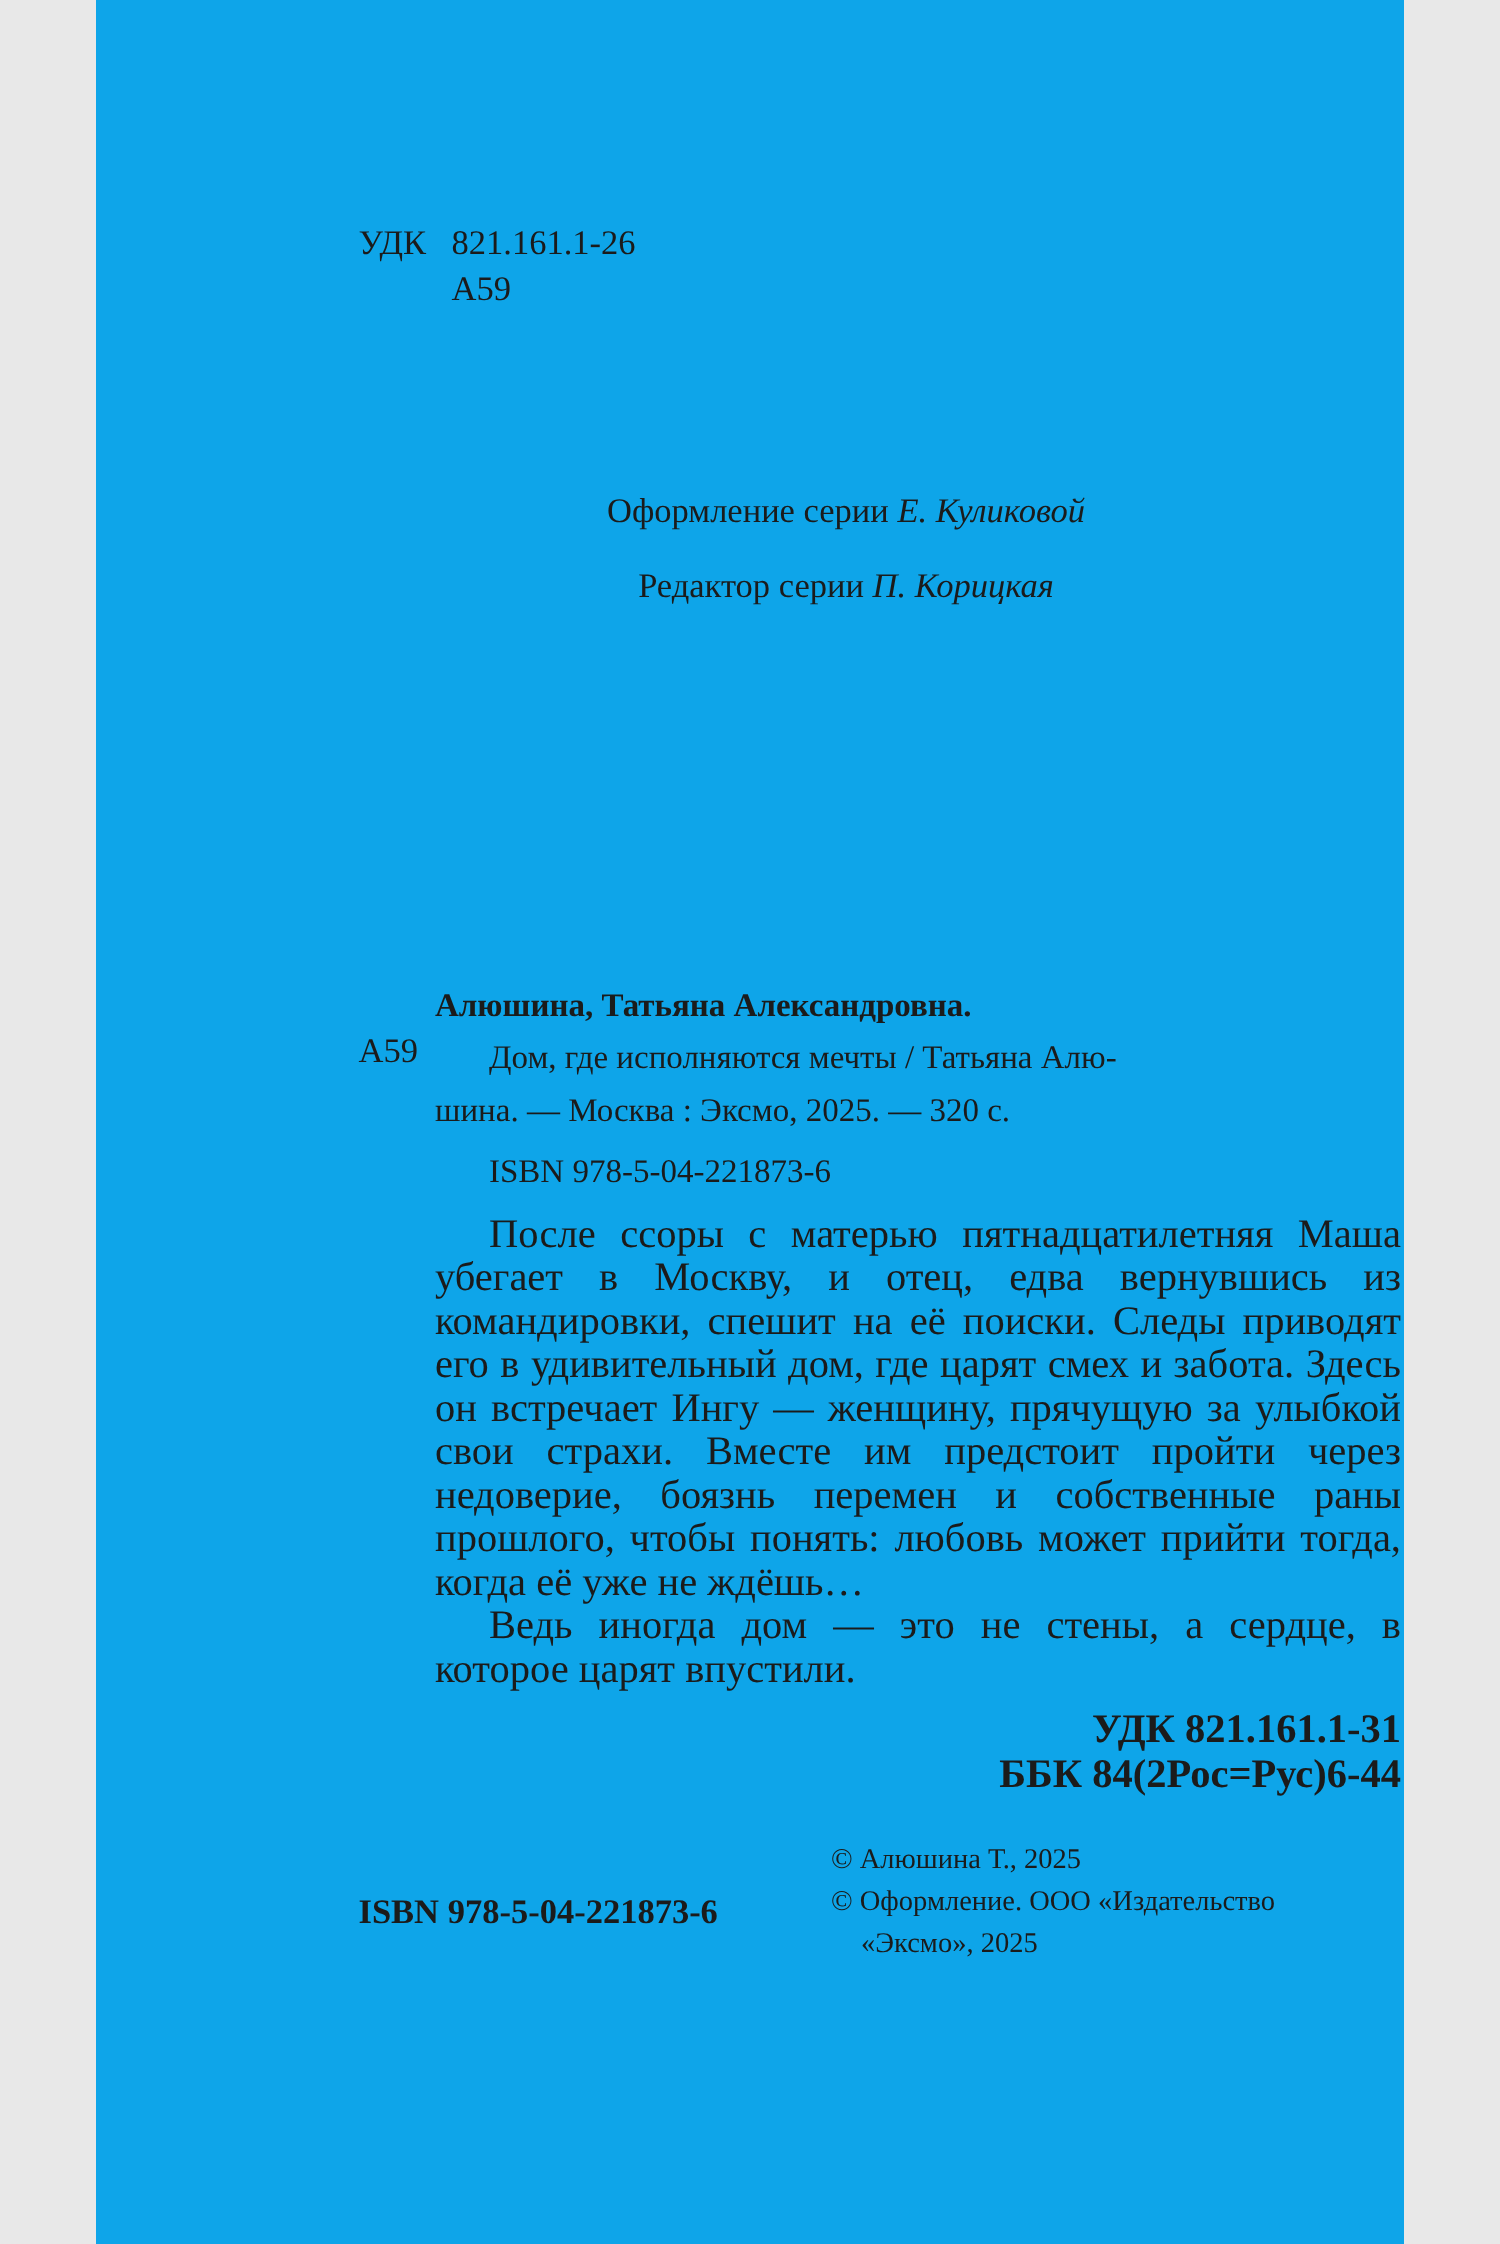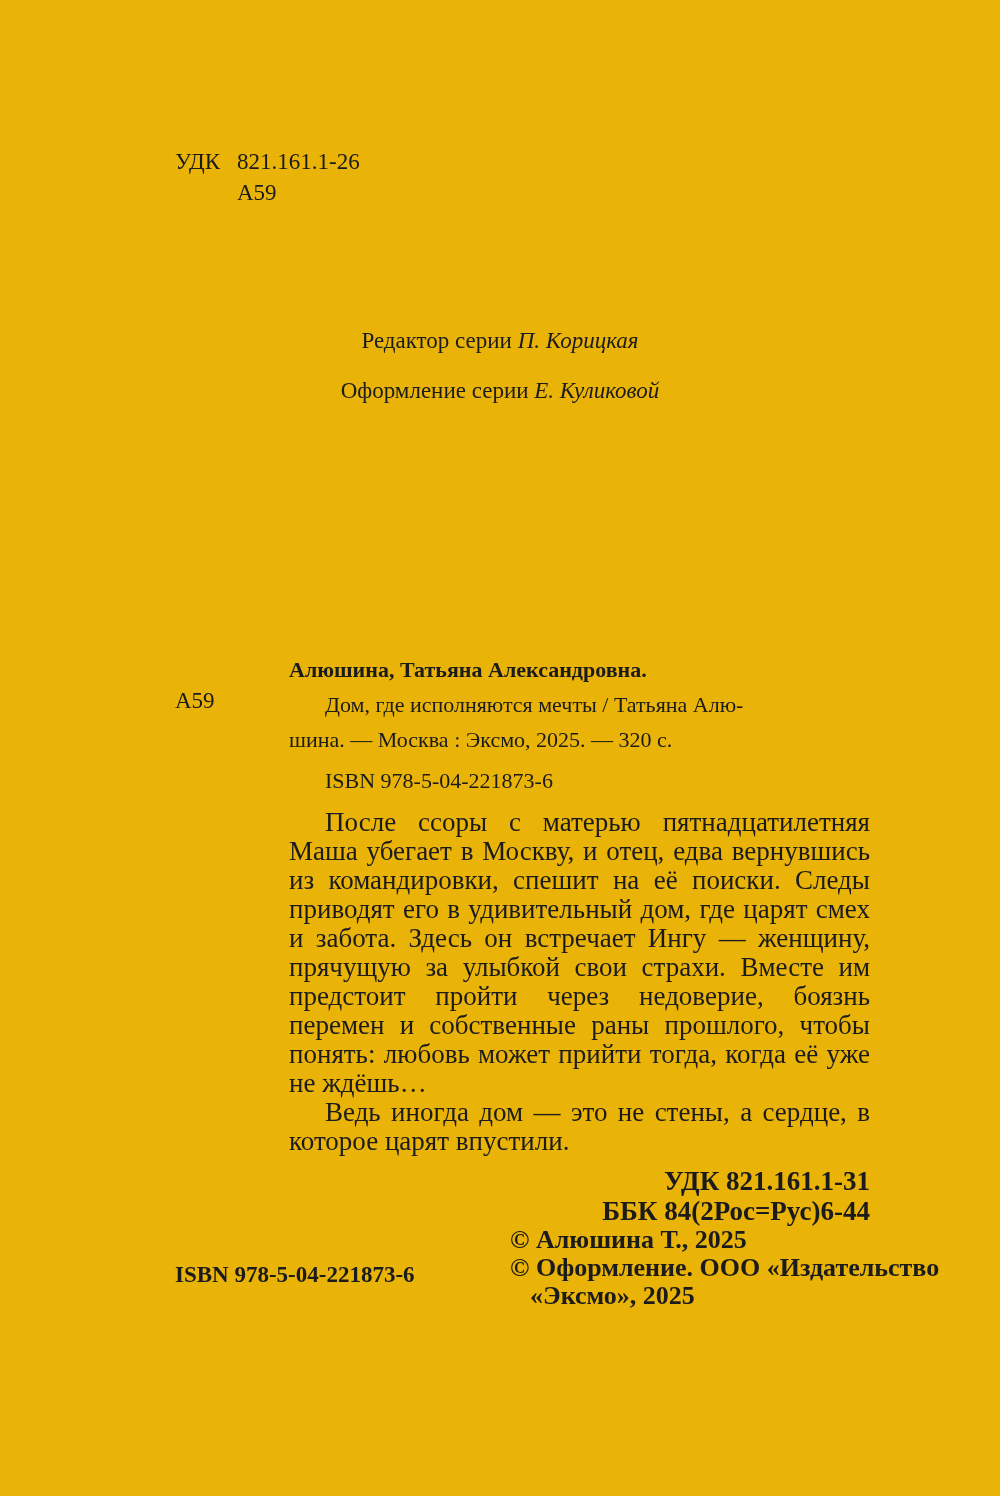--- a/index.html
+++ b/index.html
@@ -1,22 +1,22 @@
 <!DOCTYPE html>
 <html><head>
   <meta charset="utf-8">
   <style>
     * { margin: 0; padding: 0; box-sizing: border-box; }
     html, body { background: #e8e8e8; }
     .page {
       position: relative;
-      width: 1000px;
+      width: 872px;
       height: 1496px;
       margin: 0 auto;
-      background: #eab308;
+      background: #0ea5e9;
       color: #1b1b1b;
       font-family: "Liberation Serif", "DejaVu Serif", serif;
       overflow: hidden;
     }
 
     
     .top-codes {
       position: absolute;
       top: 146px;
       left: 175px;
@@ -47,21 +47,21 @@
       left: 175px;
       width: 695px;
       font-size: 22px;
     }
     .catalog-code {
       position: absolute;
       left: 0;
       top: 36px;
       font-size: 23px;
     }
-    .text-col { margin-left: 114px; }
+    .text-col { margin-left: 51px; }
     .author-line { font-weight: bold; line-height: 35px; }
     .title-line { line-height: 35px; }
     .first-indent { padding-left: 36px; }
     .isbn-line { margin: 6px 0 10px 36px; line-height: 35px; }
     .annot {
       text-align: justify;
       text-indent: 36px;
       line-height: 29px;
       font-size: 27px;
     }
@@ -78,43 +78,42 @@
       position: absolute;
       left: 175px;
       top: 1262px;
       font-weight: bold;
       font-size: 23px;
     }
     .copyright {
       position: absolute;
       left: 490px;
       top: 1226px;
-      font-weight: bold;
-      font-size: 26px;
+      font-weight: normal;
+      font-size: 19px;
       line-height: 28px;
-      margin-left: 20px;
     }
     .copy-indent { padding-left: 20px; }
   </style>
 </head>
 <body>
 
 <div class="page">
 
   <div class="top-codes">
     <div class="code-row">
       <span class="code-label">УДК</span>
       <span class="code-value">821.161.1-26</span>
     </div>
     <div class="author-code-top">А59</div>
   </div>
 
   <div class="series">
+    <div class="series-line"><span>Оформление серии </span><em>Е. Куликовой</em></div>
     <div class="series-line"><span>Редактор серии </span><em>П. Корицкая</em></div>
-    <div class="series-line"><span>Оформление серии </span><em>Е. Куликовой</em></div>
   </div>
 
   <div class="main">
     <div class="catalog-code">А59</div>
     <div class="text-col">
       <div class="author-line">Алюшина, Татьяна Александровна.</div>
       <div class="title-line first-indent">Дом, где исполняются мечты / Татьяна Алю-</div>
       <div class="title-line">шина. — Москва : Эксмо, 2025. — 320 с.</div>
       <div class="isbn-line">ISBN 978-5-04-221873-6</div>
       <p class="annot">После ссоры с матерью пятнадцатилетняя Маша убегает в Москву, и отец, едва вернувшись из командировки, спешит на её поиски. Следы приводят его в удивительный дом, где царят смех и забота. Здесь он встречает Ингу — женщину, прячущую за улыбкой свои страхи. Вместе им предстоит пройти через недоверие, боязнь перемен и собственные раны прошлого, чтобы понять: любовь может прийти тогда, когда её уже не ждёшь…</p>

